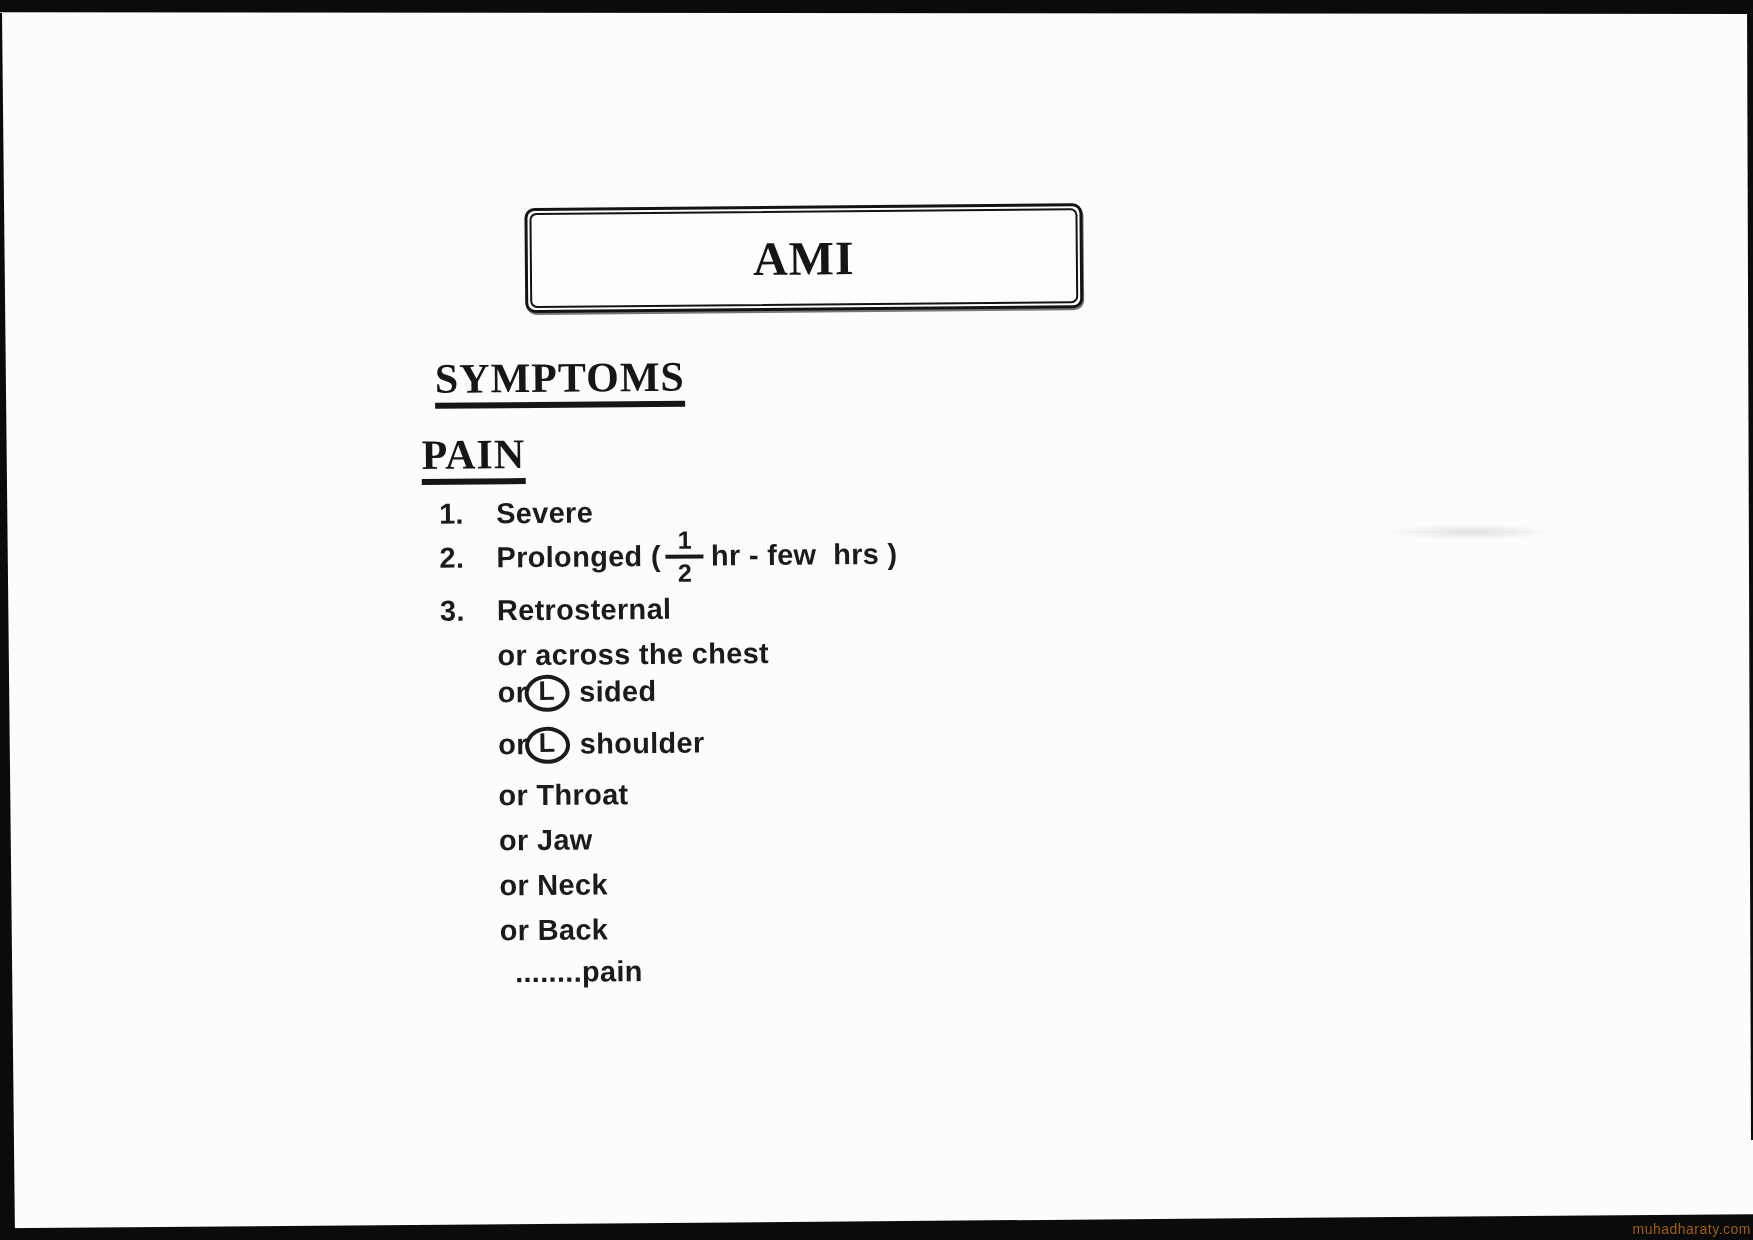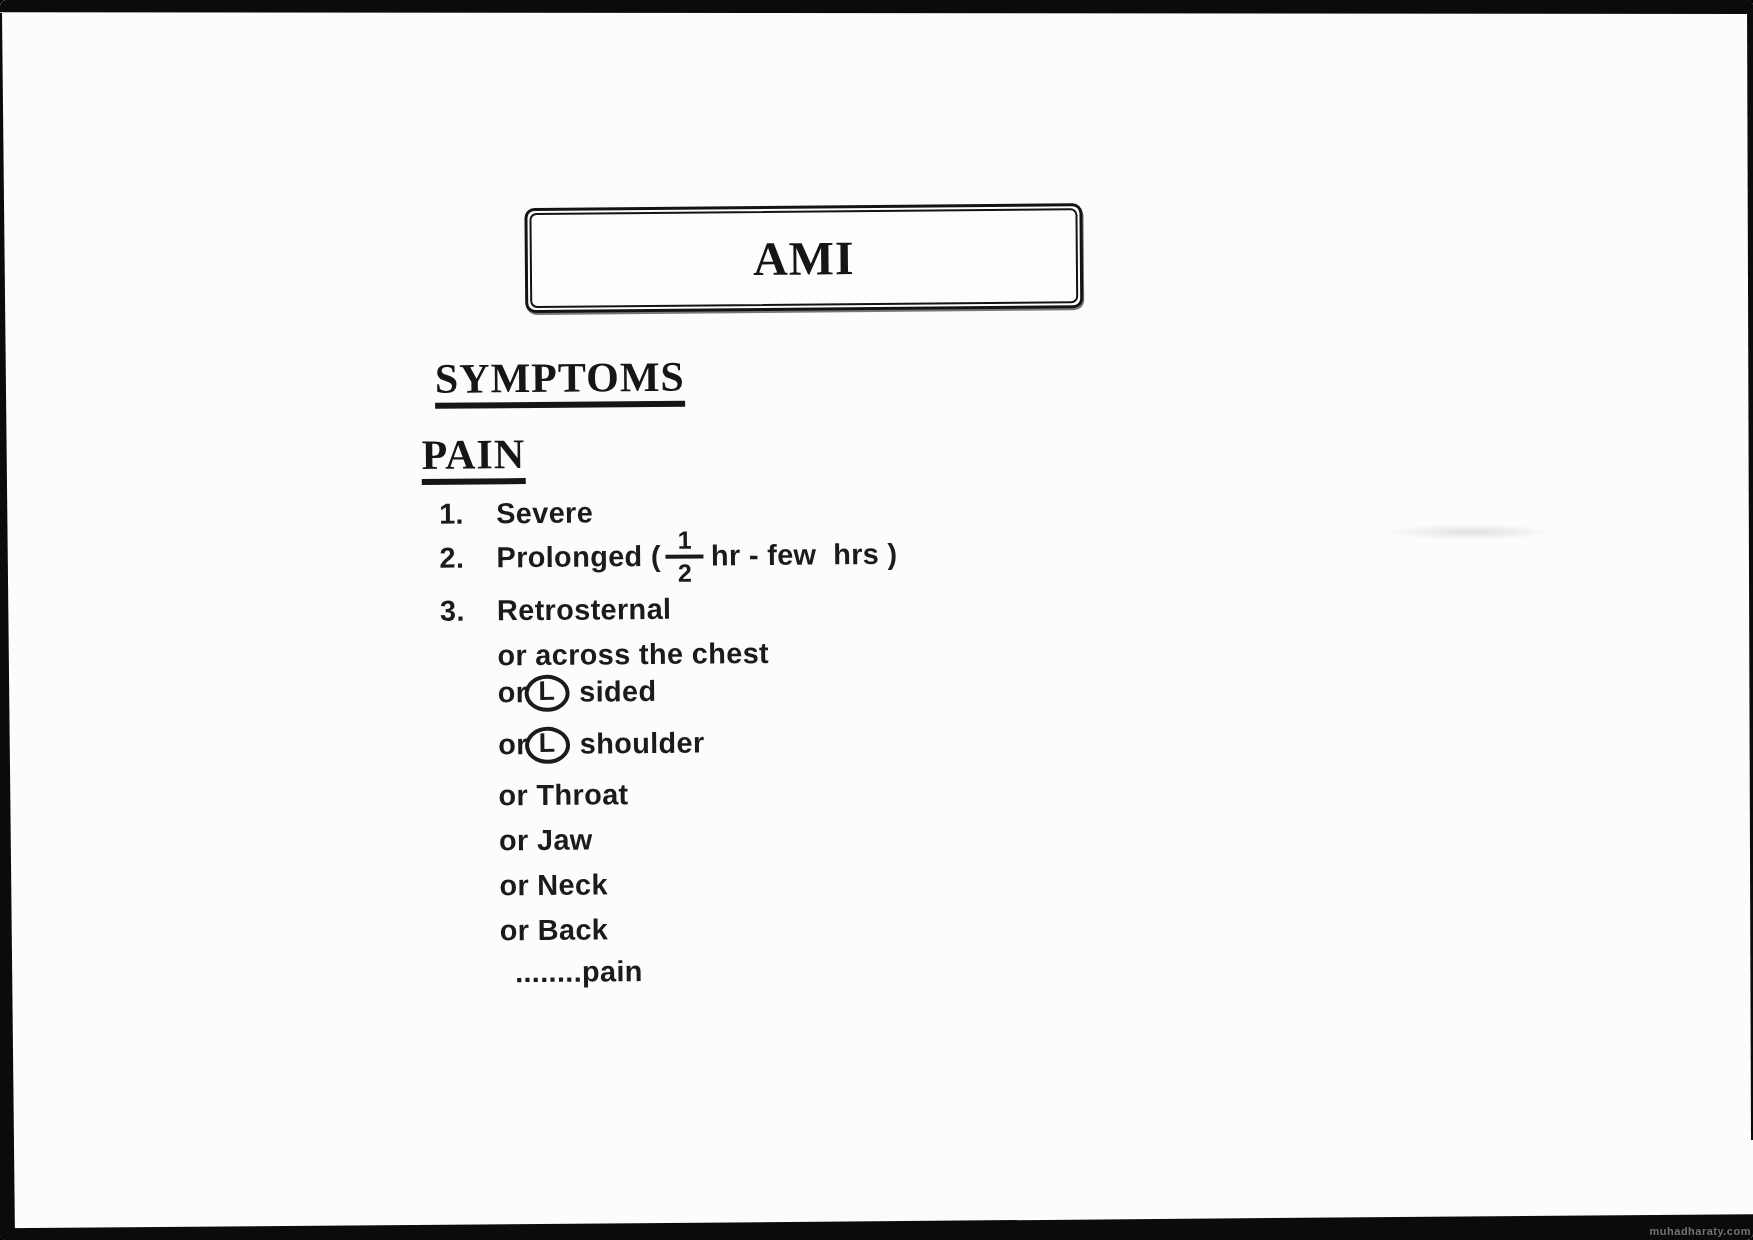--- a/index.html
+++ b/index.html
@@ -3,21 +3,20 @@
 <meta charset="utf-8">
 <style>
   html, body { margin: 0; padding: 0; background: #000; }
   .photo {
     position: relative;
     width: 1753px;
     height: 1240px;
     background: #fcfcfc;
     overflow: hidden;
     font-family: "Liberation Sans", sans-serif;
-    border-radius: 6px;
   }
   
   .edge { position: absolute; background: #0b0b0b; }
   .edge-top    { left: 0; top: 0; width: 1753px; height: 14px;
                  clip-path: polygon(0 0, 100% 0, 100% 100%, 0 88%); }
   .edge-left   { left: 0; top: 0; width: 16px; height: 1240px;
                  clip-path: polygon(0 13px, 2px 13px, 15px 1240px, 0 1240px); }
   .edge-right  { right: 0; top: 0; width: 9px; height: 1240px;
                  clip-path: polygon(3px 0, 9px 0, 9px 1140px, 7px 1140px); }
   .edge-bottom { left: 0; bottom: 0; width: 1753px; height: 28px;
@@ -84,22 +83,22 @@
   .sub-7 { top: 953px; left: 512px; }
   .lcircle {
     display: inline-flex; align-items: center; justify-content: center;
     width: 45px; height: 37px; box-sizing: border-box;
     border: 4px solid #1b1b1b; border-radius: 50%;
     font-size: 27px; font-weight: bold;
     margin-left: -3px; margin-right: 10px; padding-bottom: 2px;
   }
   .watermark {
     position: absolute; right: 2px; bottom: 3px; z-index: 5;
-    font-weight: bold; font-size: 11px; letter-spacing: 0.5px;
-    color: #737373; text-shadow: 0 1px 1px rgba(0,0,0,0.6);
+    font-weight: normal; font-size: 14px; letter-spacing: 0.5px;
+    color: #a16207; text-shadow: 0 1px 1px rgba(0,0,0,0.6);
   }
 </style>
 </head>
 <body>
 
 <div class="photo">
 
   <div class="edge edge-top"></div>
   <div class="edge edge-left"></div>
   <div class="edge edge-right"></div>

